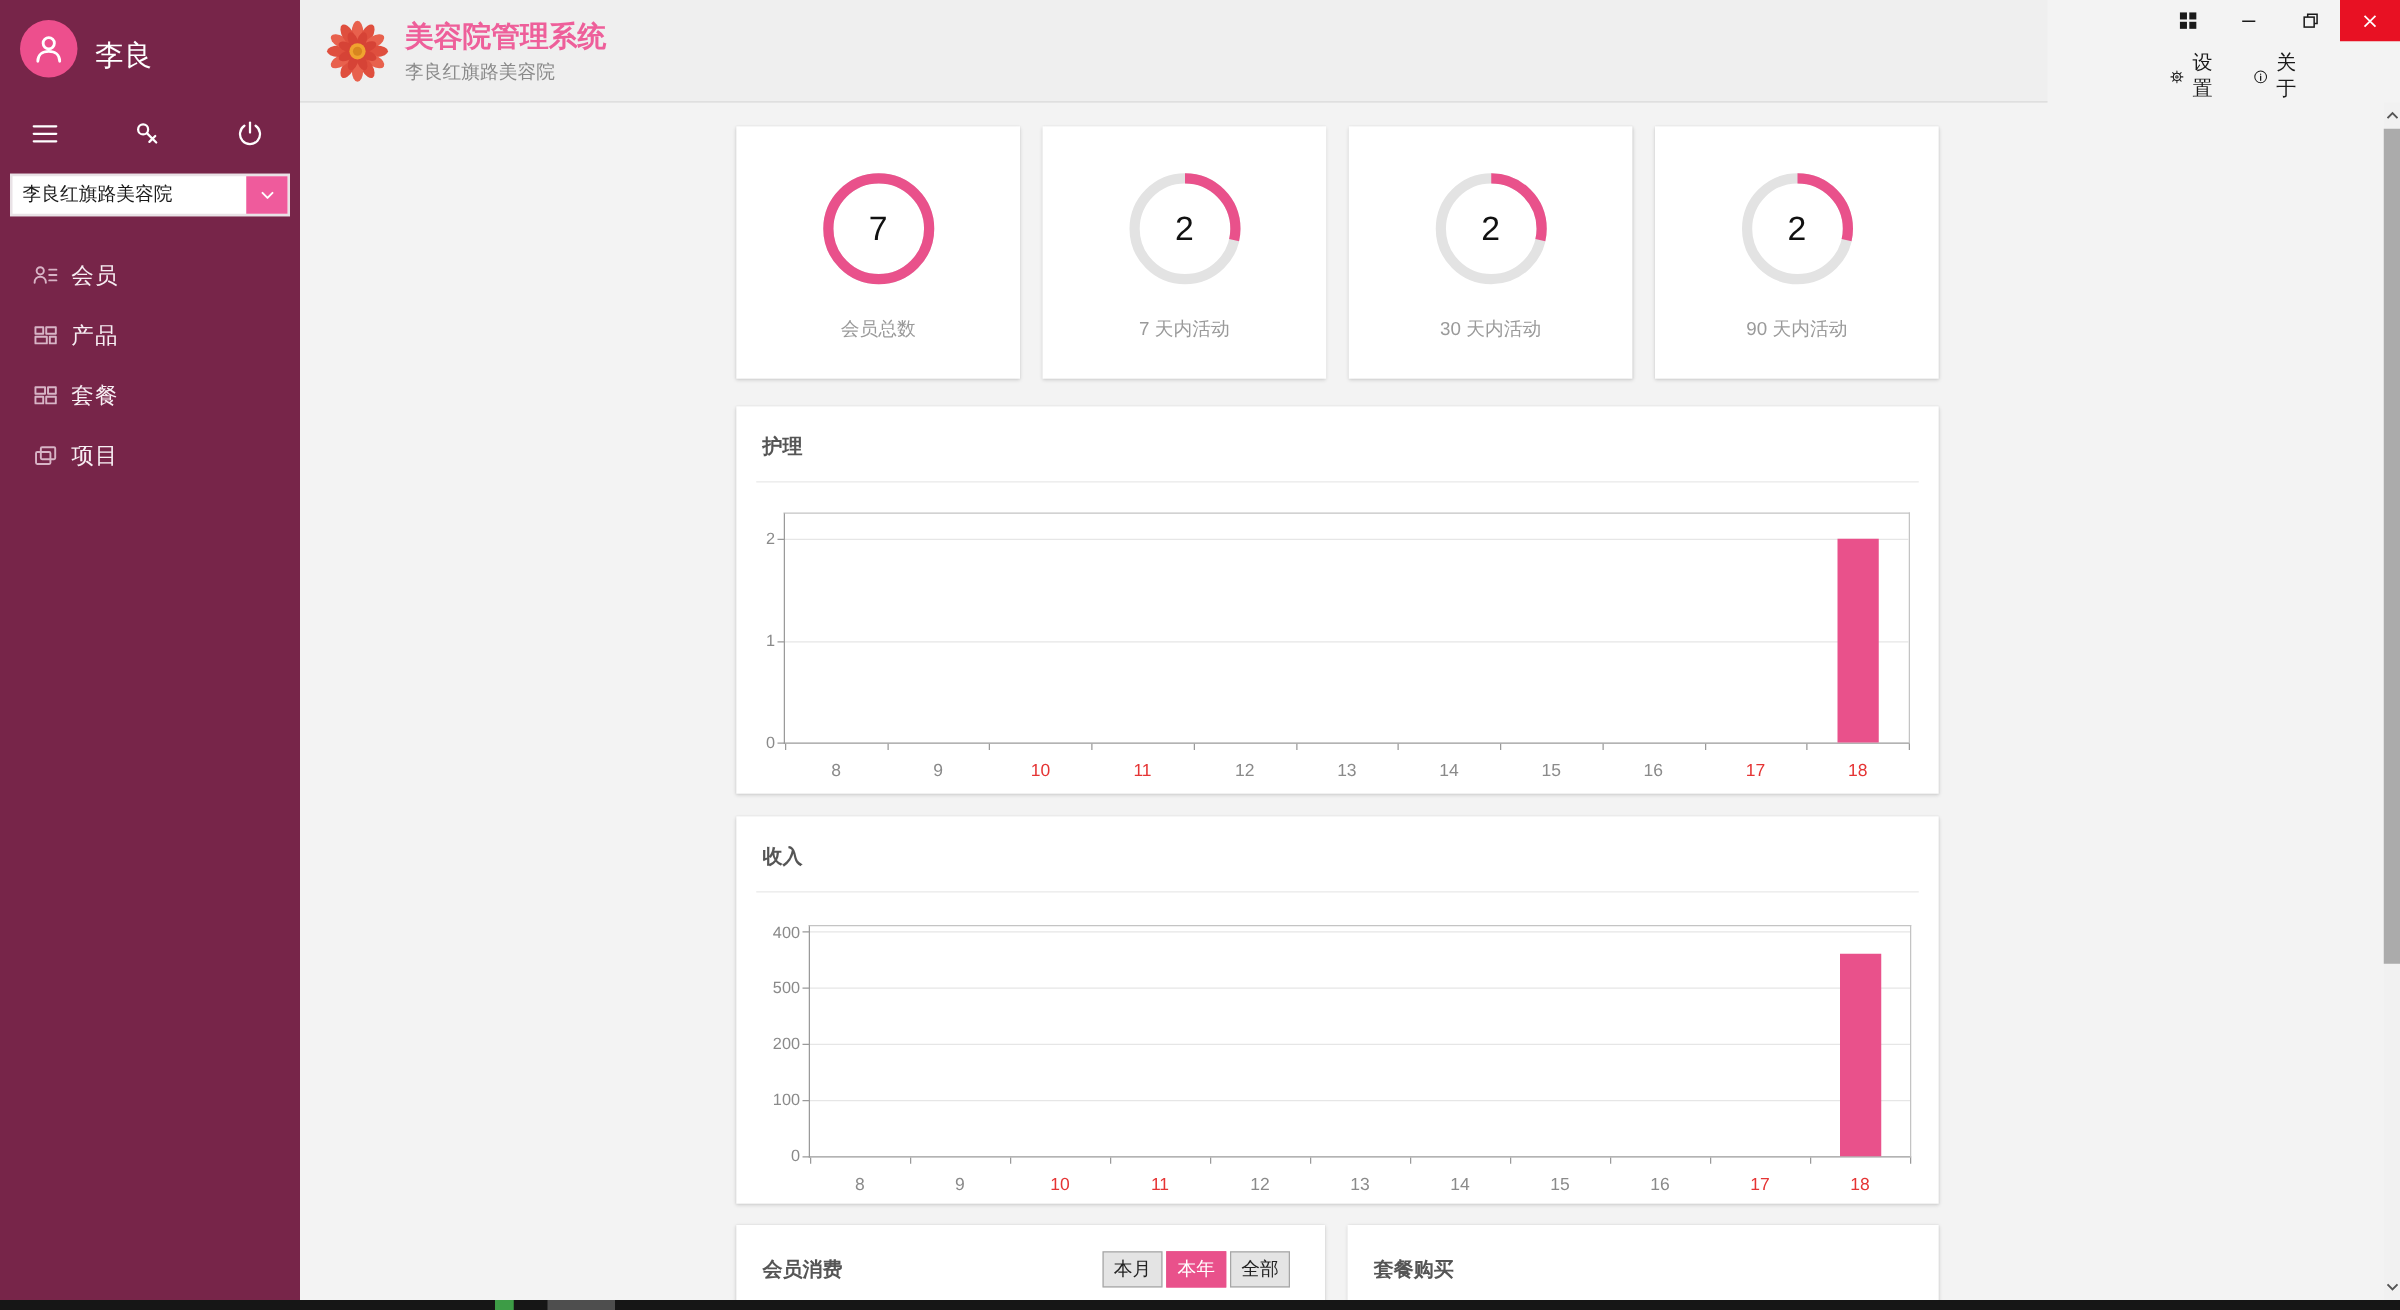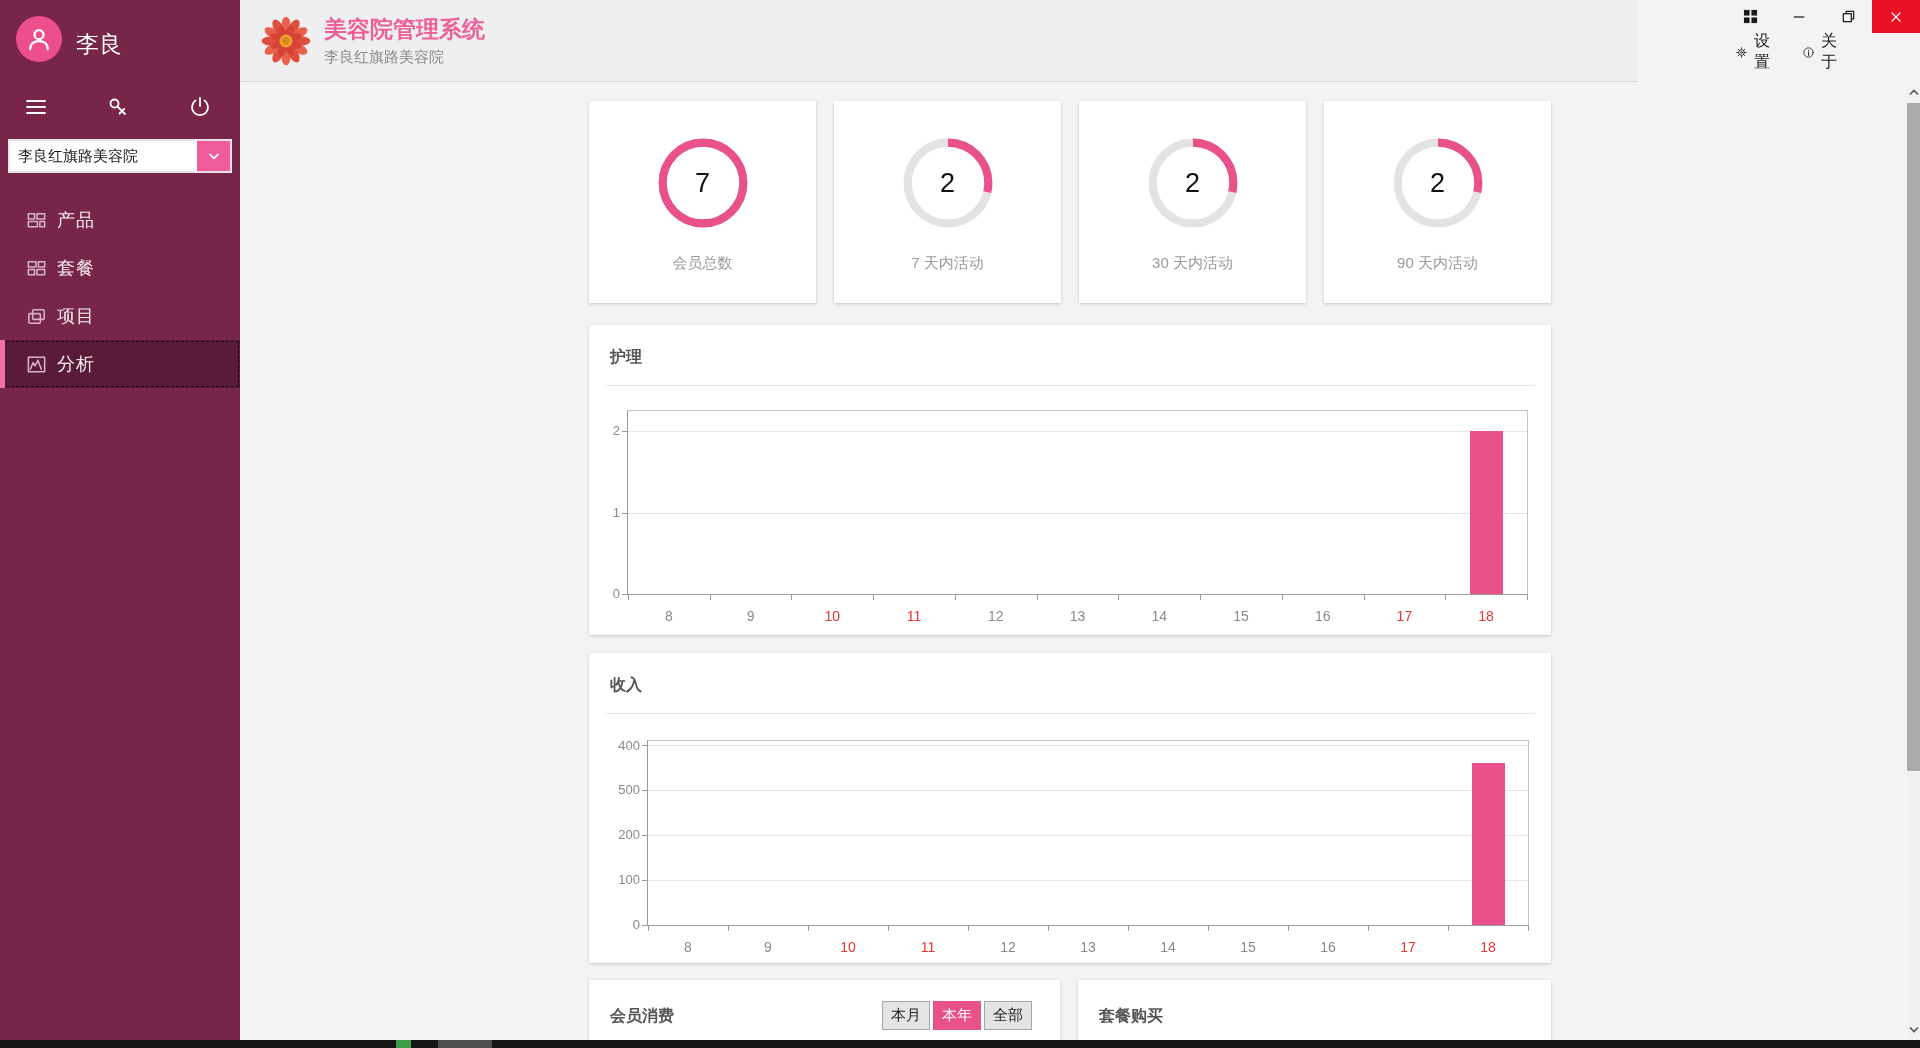--- a/index.html
+++ b/index.html
@@ -26,21 +26,21 @@
   svg.wicon { stroke:#ffffff; fill:none; stroke-width:1.8; stroke-linecap:round; stroke-linejoin:round; }
 
   
   .header { position:absolute; left:240px; top:0; width:1398px; height:82px; background:#efefef; border-bottom:1px solid #dadada; z-index:4; }
   .logo { position:absolute; left:20px; top:15px; width:52px; height:52px; }
   .app-title { position:absolute; left:84px; top:14px; font-size:23px; font-weight:bold; color:#ee5f9a; }
   .app-subtitle { position:absolute; left:84px; top:48px; font-size:15px; color:#8a8a8a; }
   .win-btn { position:absolute; top:0; width:40px; height:33px; display:flex; align-items:center; justify-content:center; cursor:pointer; color:#222; }
   .win-grid { left:1490px; } .win-min { left:1539px; } .win-max { left:1588px; }
   .win-close { position:absolute; top:0; left:1632px; width:48px; height:33px; background:#e81123; display:flex; align-items:center; justify-content:center; cursor:pointer; }
-  .hd-actions { position:absolute; top:49px; left:1495px; height:24px; display:flex; align-items:flex-end; gap:8px; }
+  .hd-actions { position:absolute; top:49px; left:1495px; height:24px; display:flex; align-items:center; gap:8px; }
   .hd-action { display:flex; align-items:center; gap:6px; cursor:pointer; margin-right:18px; }
   .hd-action span { font-size:16px; color:#1a1a1a; }
   svg.kicon { stroke:#1a1a1a; fill:none; stroke-width:1.5; stroke-linecap:round; stroke-linejoin:round; }
 
   
   .content { position:absolute; left:240px; top:82px; width:1667px; height:958px; background:#f3f3f3; overflow:hidden; }
   .card { position:absolute; background:#ffffff; box-shadow:0 1px 3px rgba(0,0,0,.16), 0 0 1px rgba(0,0,0,.08); }
 
   .stat-card { width:227px; height:202px; top:19px; }
   .ring-wrap { position:absolute; left:50%; top:34px; transform:translateX(-50%); width:96px; height:96px; }
@@ -119,20 +119,29 @@
         <svg width="16" height="16" viewBox="0 0 24 24" class="wicon" style="stroke-width:2.4">
           <path d="M6 9.5l6 6 6-6"></path>
         </svg>
       </div>
     </div>
 
     <div class="menu">
       <div class="menu-item">
         <span class="mi-icon">
           <svg width="23" height="23" viewBox="0 0 24 24" class="sicon">
+              <circle cx="7.5" cy="8" r="3"></circle>
+              <path d="M2.8 18c0-3.4 2.2-5 4.7-5s4.7 1.6 4.7 5M15 7h6M15 11.5h6M15 16h6"></path>
+            </svg>
+        </span>
+          <span class="mi-label">会员</span>
+      </div>
+      <div class="menu-item">
+        <span class="mi-icon">
+          <svg width="23" height="23" viewBox="0 0 24 24" class="sicon">
               <rect x="3.5" y="5" width="6.5" height="5.5"></rect>
               <rect x="12.5" y="5" width="8" height="5.5"></rect>
               <rect x="3.5" y="13" width="9.5" height="5.5"></rect>
               <rect x="15.5" y="13" width="5" height="5.5"></rect>
             </svg>
         </span>
           <span class="mi-label">产品</span>
       </div>
       <div class="menu-item">
         <span class="mi-icon">
@@ -146,30 +155,20 @@
           <span class="mi-label">套餐</span>
       </div>
       <div class="menu-item">
         <span class="mi-icon">
           <svg width="23" height="23" viewBox="0 0 24 24" class="sicon">
               <rect x="8" y="5" width="12" height="10" rx="1"></rect>
               <rect x="4" y="9" width="12" height="10" rx="1"></rect>
             </svg>
         </span>
           <span class="mi-label">项目</span>
-      </div>
-      <div class="menu-item selected">
-        <span class="sel-strip"></span>
-        <span class="mi-icon">
-          <svg width="23" height="23" viewBox="0 0 24 24" class="sicon">
-              <rect x="3.5" y="4.5" width="17" height="15"></rect>
-              <path d="M5.5 17l3-7 2 3.5 3-6 3.5 9.5"></path>
-            </svg>
-        </span>
-          <span class="mi-label">分析</span>
       </div>
     </div>
   </div>
 
   <div class="header">
     <svg class="logo" viewBox="0 0 64 64">
         <ellipse cx="32" cy="13" rx="5.6" ry="11" fill="#e8614d" transform="rotate(0 32 32)"></ellipse>
         <ellipse cx="32" cy="13" rx="5.6" ry="11" fill="#df4f3e" transform="rotate(30 32 32)"></ellipse>
         <ellipse cx="32" cy="13" rx="5.6" ry="11" fill="#e8614d" transform="rotate(60 32 32)"></ellipse>
         <ellipse cx="32" cy="13" rx="5.6" ry="11" fill="#df4f3e" transform="rotate(90 32 32)"></ellipse>

